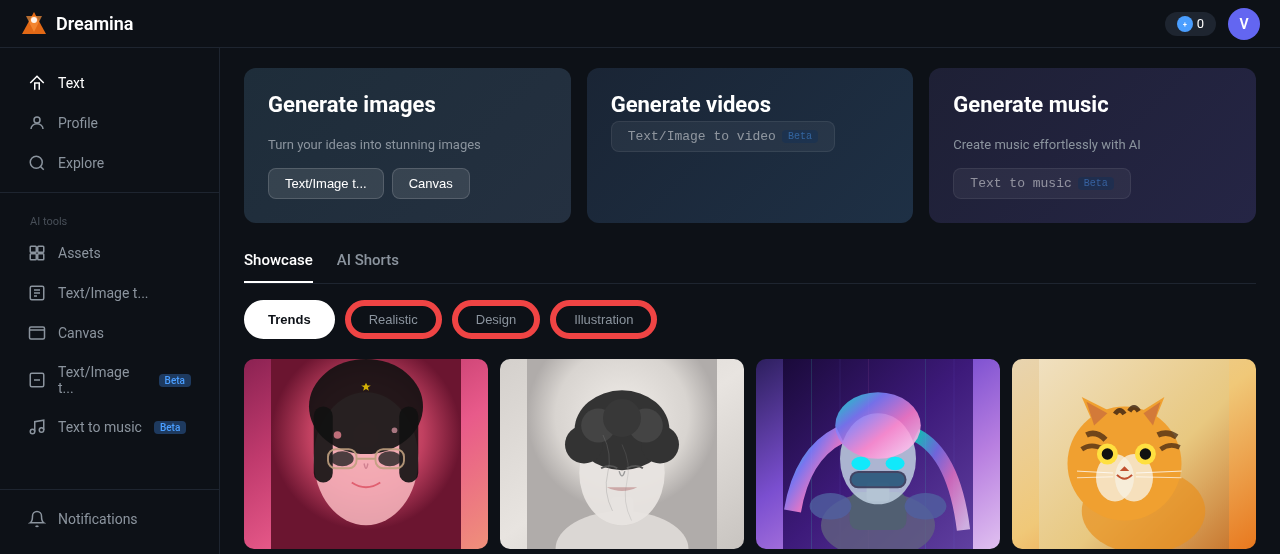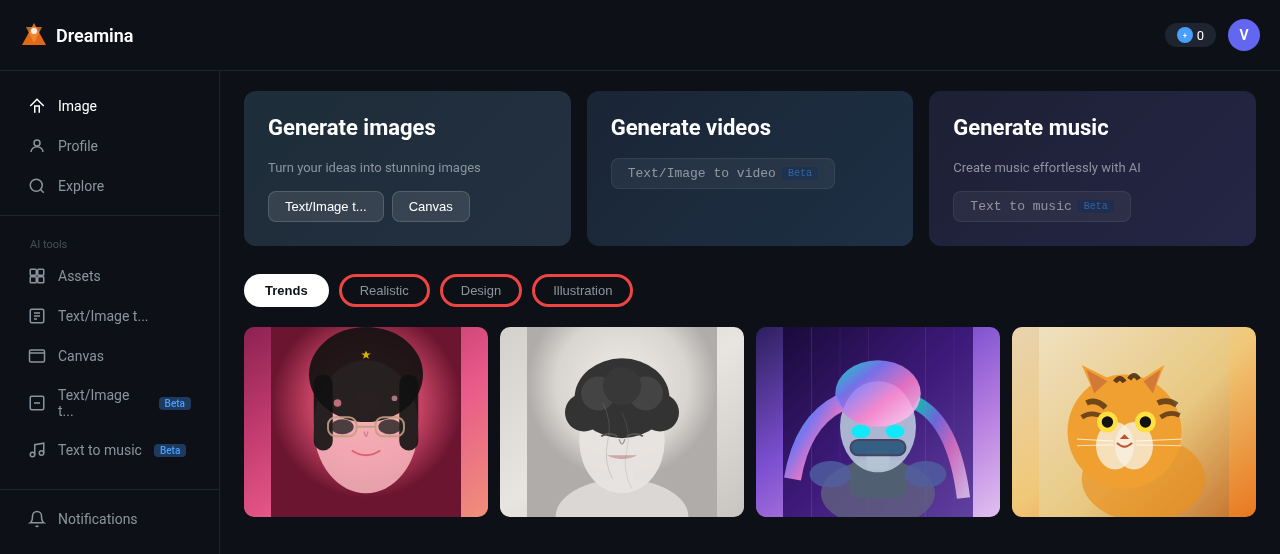--- a/index.html
+++ b/index.html
@@ -12,21 +12,21 @@
       overflow: hidden;
       display: flex;
       flex-direction: column;
     }
 
     
     .header {
       display: flex;
       justify-content: space-between;
       padding: 0 20px;
-      height: 71px;
+      height: 48px;
       background: #0d1117;
       border-bottom: 1px solid #1e2530;
       flex-shrink: 0;
     }
     .logo {
       display: flex;
       align-items: center;
       gap: 8px;
       cursor: pointer;
     }
@@ -153,21 +153,21 @@
       overflow: hidden;
       min-height: 155px;
     }
     .card-images { background: linear-gradient(135deg, #1e2d3a 0%, #243040 100%); }
     .card-videos { background: linear-gradient(135deg, #1a2535 0%, #1e3045 100%); }
     .card-music { background: linear-gradient(135deg, #1e2035 0%, #252545 100%); }
     .card h2 {
       font-size: 22px;
       font-weight: 700;
       color: #fff;
-      margin-bottom: 18px;
+      margin-bottom: 4px;
     }
     .card p {
       font-size: 13px;
       color: #8b949e;
       margin-bottom: 16px;
       margin-top: 20px;
     }
     .card-buttons {
       display: flex;
       gap: 8px;
@@ -208,21 +208,21 @@
     }
 
     
     .filter-row {
       display: flex;
       gap: 10px;
       margin-bottom: 20px;
     }
     .filter-pill {
       background: transparent;
-      border: 3px solid #ef4444;
+      border: 6px solid #ef4444;
       color: #8b949e;
       font-size: 13px;
       padding: 6px 18px;
       border-radius: 20px;
       cursor: pointer;
     }
     .filter-pill.active {
       background: #fff;
       color: #0d1117;
       border-color: #fff;
@@ -284,21 +284,21 @@
 
 <div class="main">
 
   <aside class="sidebar">
 
     <div class="sidebar-item active">
       <svg viewBox="0 0 24 24" fill="none" stroke="currentColor" stroke-width="2">
           <path d="M3 12L12 3l9 9"></path>
           <path d="M9 21V12h6v9"></path>
         </svg>
-      <span>Image</span>
+      <span>Text</span>
     </div>
     <div class="sidebar-item">
       <svg viewBox="0 0 24 24" fill="none" stroke="currentColor" stroke-width="2">
           <circle cx="12" cy="8" r="4"></circle>
           <path d="M4 20c0-4 3.6-7 8-7s8 3 8 7"></path>
         </svg>
       <span>Profile</span>
     </div>
     <div class="sidebar-item">
       <svg viewBox="0 0 24 24" fill="none" stroke="currentColor" stroke-width="2">
@@ -395,20 +395,28 @@
         <p>Create music effortlessly with AI</p>
         <div class="card-buttons">
           <button class="card-btn disabled">
             <span>Text to music</span>
             <span class="beta-badge">Beta</span>
           </button>
         </div>
       </div>
     </div>
 
+    <div class="tabs-row">
+      <div class="tab active">
+        <span>Showcase</span>
+      </div>
+      <div class="tab">
+        <span>AI Shorts</span>
+      </div>
+    </div>
 
     <div class="filter-row">
       <button class="filter-pill active">
         <span>Trends</span>
       </button>
       <button class="filter-pill">
         <span>Realistic</span>
       </button>
       <button class="filter-pill">
         <span>Design</span>

